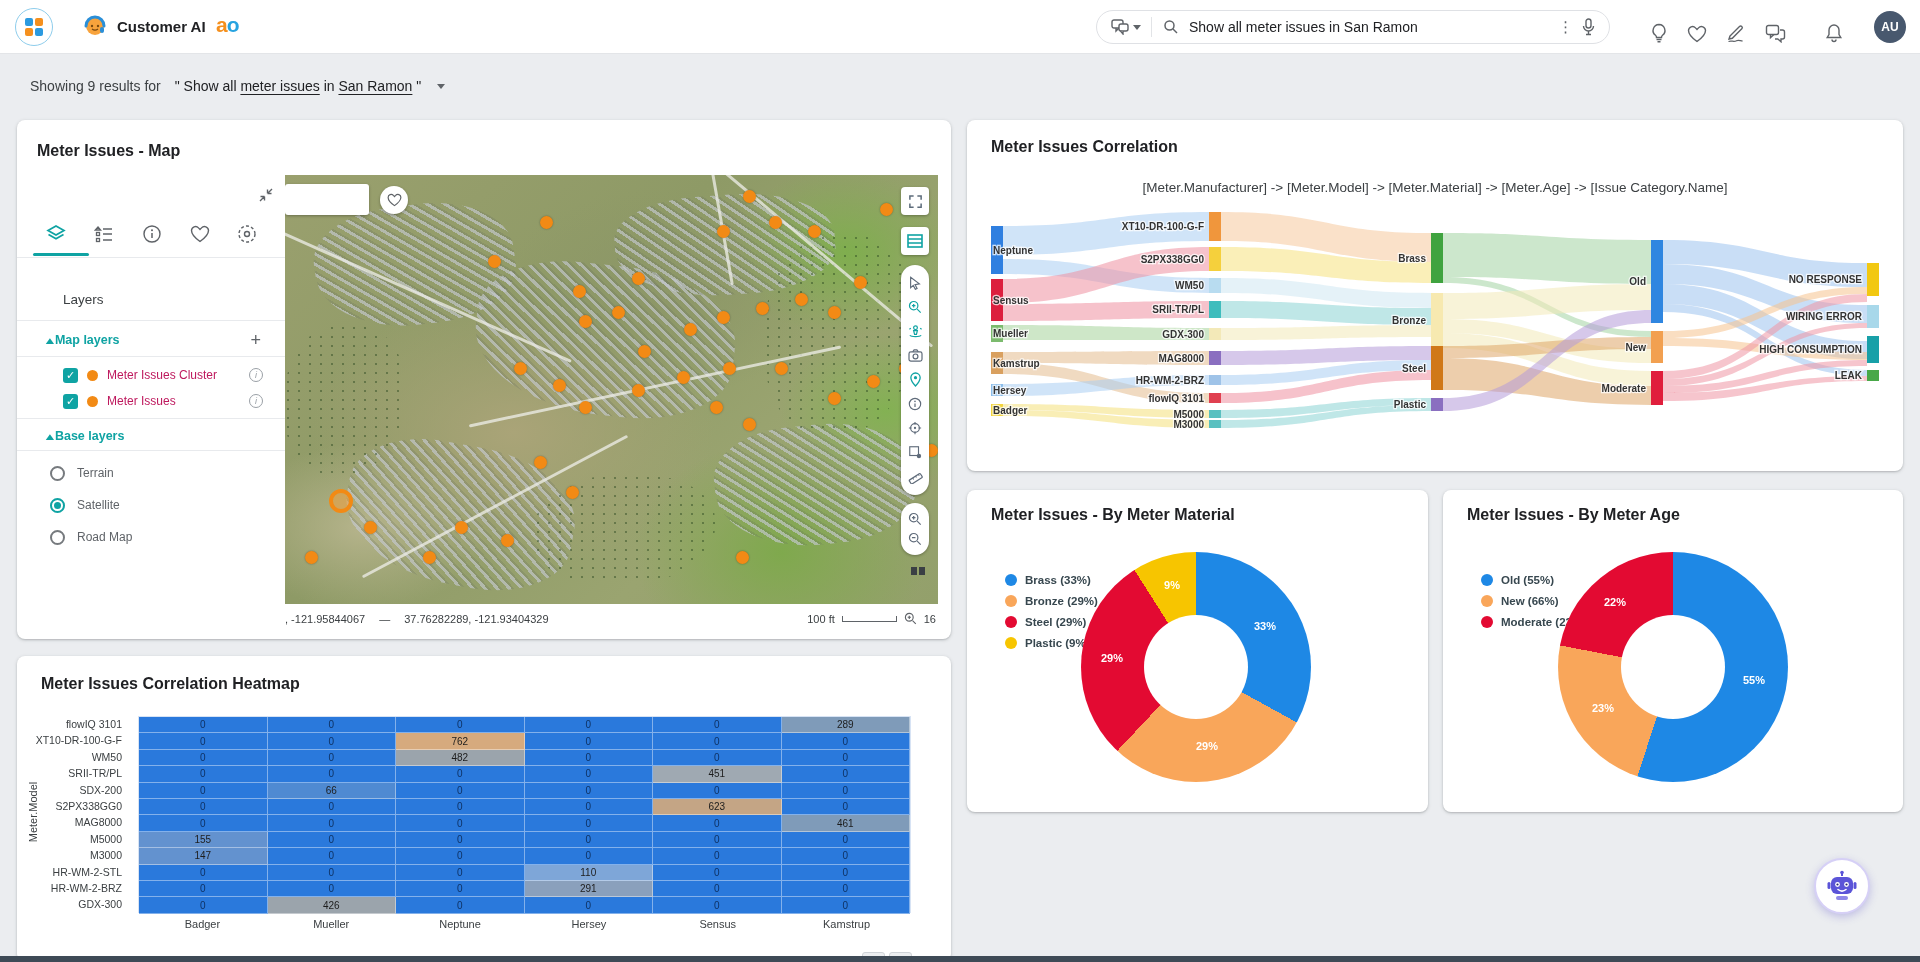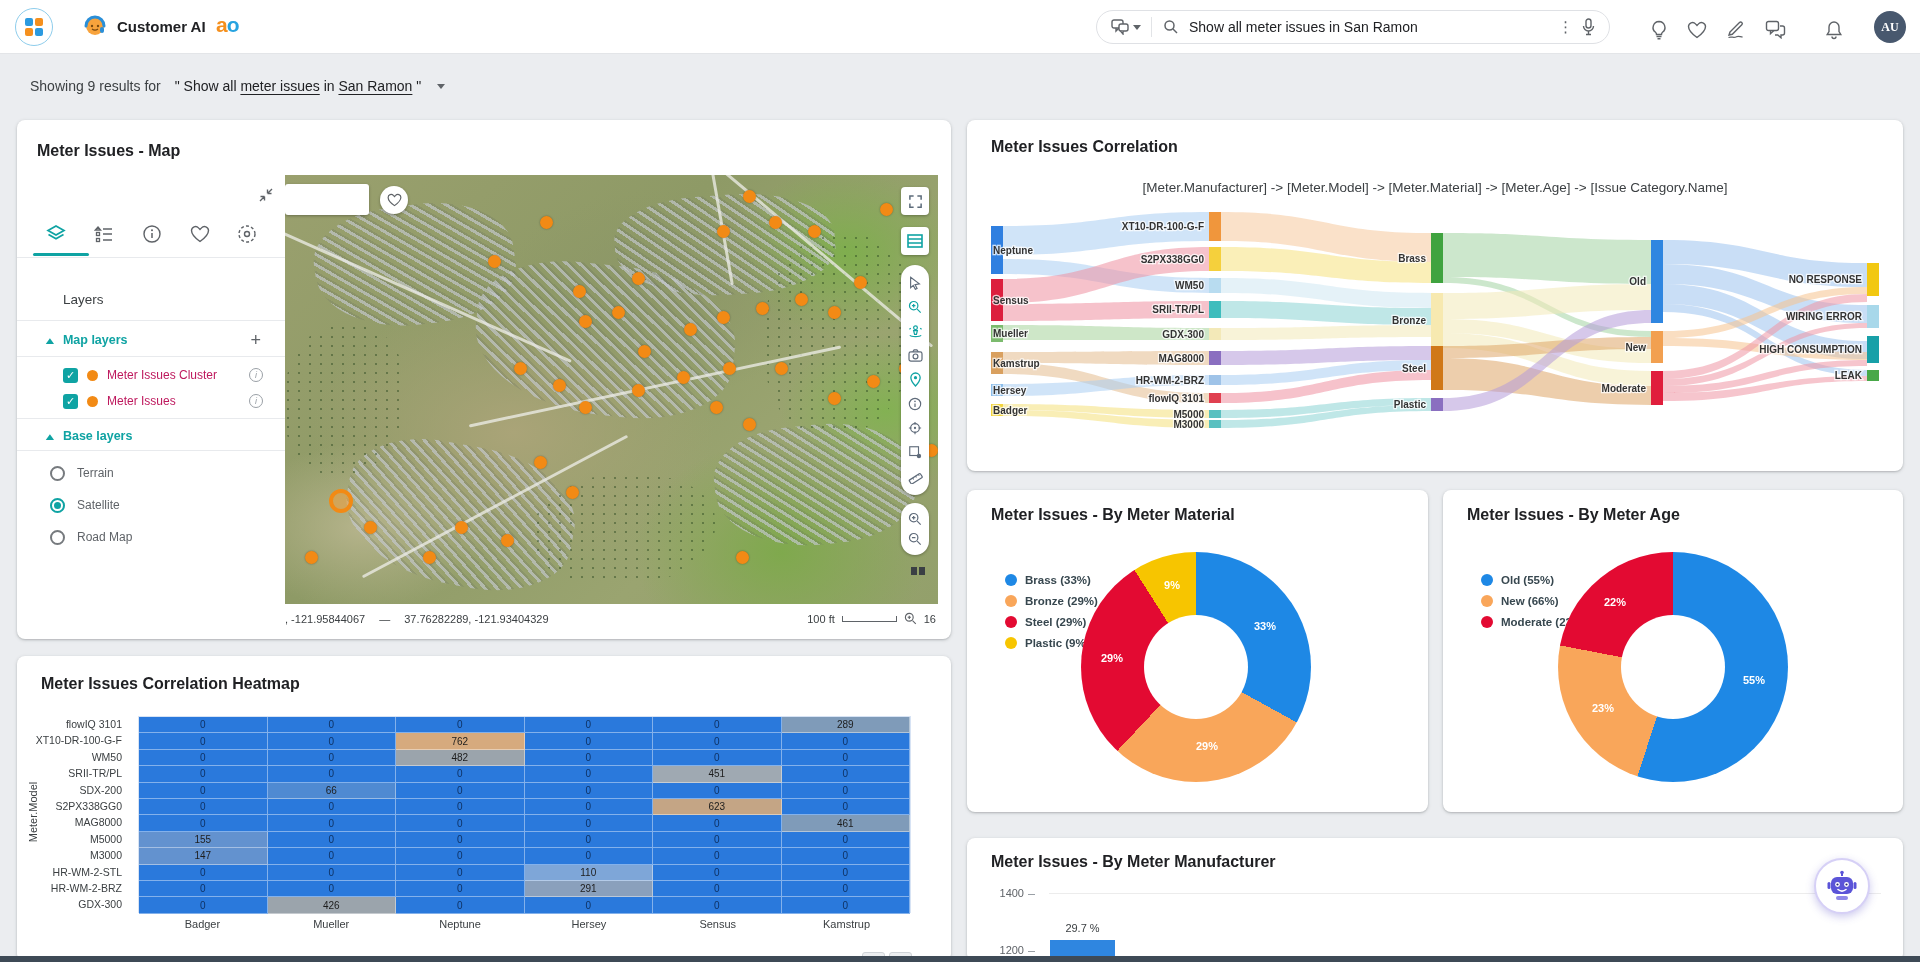--- a/index.html
+++ b/index.html
@@ -18,40 +18,40 @@
   .ao{position:absolute;left:216px;top:13px;font-size:21px;font-weight:800;letter-spacing:-1px;}
   .ao .a{color:#f5901e;} .ao .o{color:#27a3e0;}
   .search-pill{position:absolute;left:1096px;top:10px;width:514px;height:34px;border:1px solid #dfe1e5;border-radius:17px;background:#fff;display:flex;align-items:center;}
   .pill-left{display:flex;align-items:center;gap:4px;padding:0 10px 0 14px;cursor:pointer;}
   .pill-div{width:1px;height:20px;background:#e2e4e7;}
   .pill-search{margin-left:11px;}
   .pill-q{margin-left:10px;font-size:14px;color:#202124;flex:1;white-space:nowrap;overflow:hidden;}
   .kebab{font-size:15px;color:#5f6368;padding:0 8px;cursor:pointer;}
   .mic{margin-right:13px;cursor:pointer;}
   .caret{width:0;height:0;border-left:4px solid transparent;border-right:4px solid transparent;border-top:5px solid #5f6368;}
-  .top-icons{position:absolute;left:1650px;top:16px;display:flex;align-items:center;font-family:Liberation Serif, serif;}
+  .top-icons{position:absolute;left:1650px;top:16px;display:flex;align-items:flex-end;}
   .tico{margin-right:19px;cursor:pointer;display:flex;}
   .tico.bell{margin-left:20px;}
   .avatar{width:32px;height:32px;margin-left:12px;margin-top:-5px;border-radius:50%;background:#48586e;color:#fff;font-size:12px;font-weight:700;display:flex;align-items:center;justify-content:center;cursor:pointer;}
   
   .results{position:absolute;left:30px;top:78px;font-size:14px;color:#3c4043;display:flex;align-items:center;}
   .results .q{color:#202124;margin-left:14px;}
   .results .u{text-decoration:underline;text-underline-offset:3px;}
   .results .caret{margin-left:16px;}
   
   #map-card{left:17px;top:120px;width:934px;height:519px;}
   .collapse-btn{position:absolute;left:236px;top:62px;width:26px;height:26px;cursor:pointer;display:flex;align-items:center;justify-content:center;}
   .side{position:absolute;left:0;top:0;width:268px;height:519px;}
   .side-tabs{position:absolute;left:0;top:94px;width:268px;height:40px;display:flex;align-items:center;justify-content:space-around;padding:0 14px;}
   .tab-underline{position:absolute;left:16px;top:133px;width:56px;height:3px;background:#0fa3a3;border-radius:2px;}
   .side-div{position:absolute;left:0;height:1px;background:#e8eaed;}
   .layers-title{position:absolute;left:46px;top:172px;font-size:13.5px;color:#3c4043;}
   .grp{position:absolute;left:0;width:268px;height:28px;display:flex;align-items:center;cursor:pointer;}
   .grp .ch{color:#0fa3a3;font-size:10px;margin-left:28px;transform:scaleX(1.4);}
-  .grp .gl{color:#0fa3a3;font-size:12.5px;font-weight:700;margin-left:8px;}
+  .grp .gl{color:#0fa3a3;font-size:12.5px;font-weight:700;}
   .grp .plus{position:absolute;right:24px;color:#5f6368;font-size:18px;font-weight:400;}
   .lrow{position:absolute;left:0;width:268px;height:26px;display:flex;align-items:center;}
   .cbx{width:15px;height:15px;border-radius:3px;background:#0fa3a3;color:#fff;font-size:11px;line-height:15px;text-align:center;margin-left:46px;cursor:pointer;}
   .ldot{width:11px;height:11px;border-radius:50%;background:#f28a15;margin-left:9px;}
   .llab{font-size:12px;color:#be185d;margin-left:9px;}
   .linfo{position:absolute;right:22px;width:14px;height:14px;border:1px solid #9aa0a6;border-radius:50%;color:#9aa0a6;font-size:9px;line-height:12px;text-align:center;font-style:italic;cursor:pointer;}
   .rrow{position:absolute;left:0;width:220px;height:26px;display:flex;align-items:center;cursor:pointer;}
   .radio{width:15px;height:15px;border:2px solid #767a7e;border-radius:50%;margin-left:33px;position:relative;}
   .radio.sel{border-color:#0fa3a3;}
   .radio.sel::after{content:"";position:absolute;left:2px;top:2px;width:7px;height:7px;border-radius:50%;background:#0fa3a3;}
@@ -720,28 +720,20 @@
         <div class="hm-cl">Mueller</div>
         <div class="hm-cl">Neptune</div>
         <div class="hm-cl">Hersey</div>
         <div class="hm-cl">Sensus</div>
         <div class="hm-cl">Kamstrup</div>
       </div>
     <div class="hm-btn" style="left:845px;top:296px;"></div>
     <div class="hm-btn" style="left:872px;top:296px;"></div>
   </div>
 
-  <div class="card" id="bar-card">
-    <div class="card-title" style="left:24px;top:15px;">Meter Issues - By Meter Manufacturer</div>
-    <div class="ytick" style="left:24px;top:49px;"><span>1400</span><i></i></div>
-    <div class="ytick" style="left:24px;top:106px;"><span>1200</span><i></i></div>
-    <div class="gline" style="top:55px;"></div>
-    <div class="bar" style="left:83px;top:102px;width:65px;height:60px;"></div>
-    <div class="bar-val" style="left:83px;top:84px;width:65px;">29.7 %</div>
-  </div>
 
   <div class="mascot">
     <svg width="34" height="34" viewBox="0 0 34 34">
       <path d="M17 4v3" stroke="#5b54d8" stroke-width="2"></path>
         <circle cx="17" cy="3.5" r="1.8" fill="#5b54d8"></circle>
       <rect x="6" y="8" width="22" height="17" rx="6" fill="#5b54d8"></rect>
       <rect x="2.5" y="13" width="3" height="7" rx="1.5" fill="#5b54d8"></rect>
         <rect x="28.5" y="13" width="3" height="7" rx="1.5" fill="#5b54d8"></rect>
       <circle cx="12.5" cy="15.5" r="2.4" fill="#fff"></circle>
         <circle cx="21.5" cy="15.5" r="2.4" fill="#fff"></circle>

